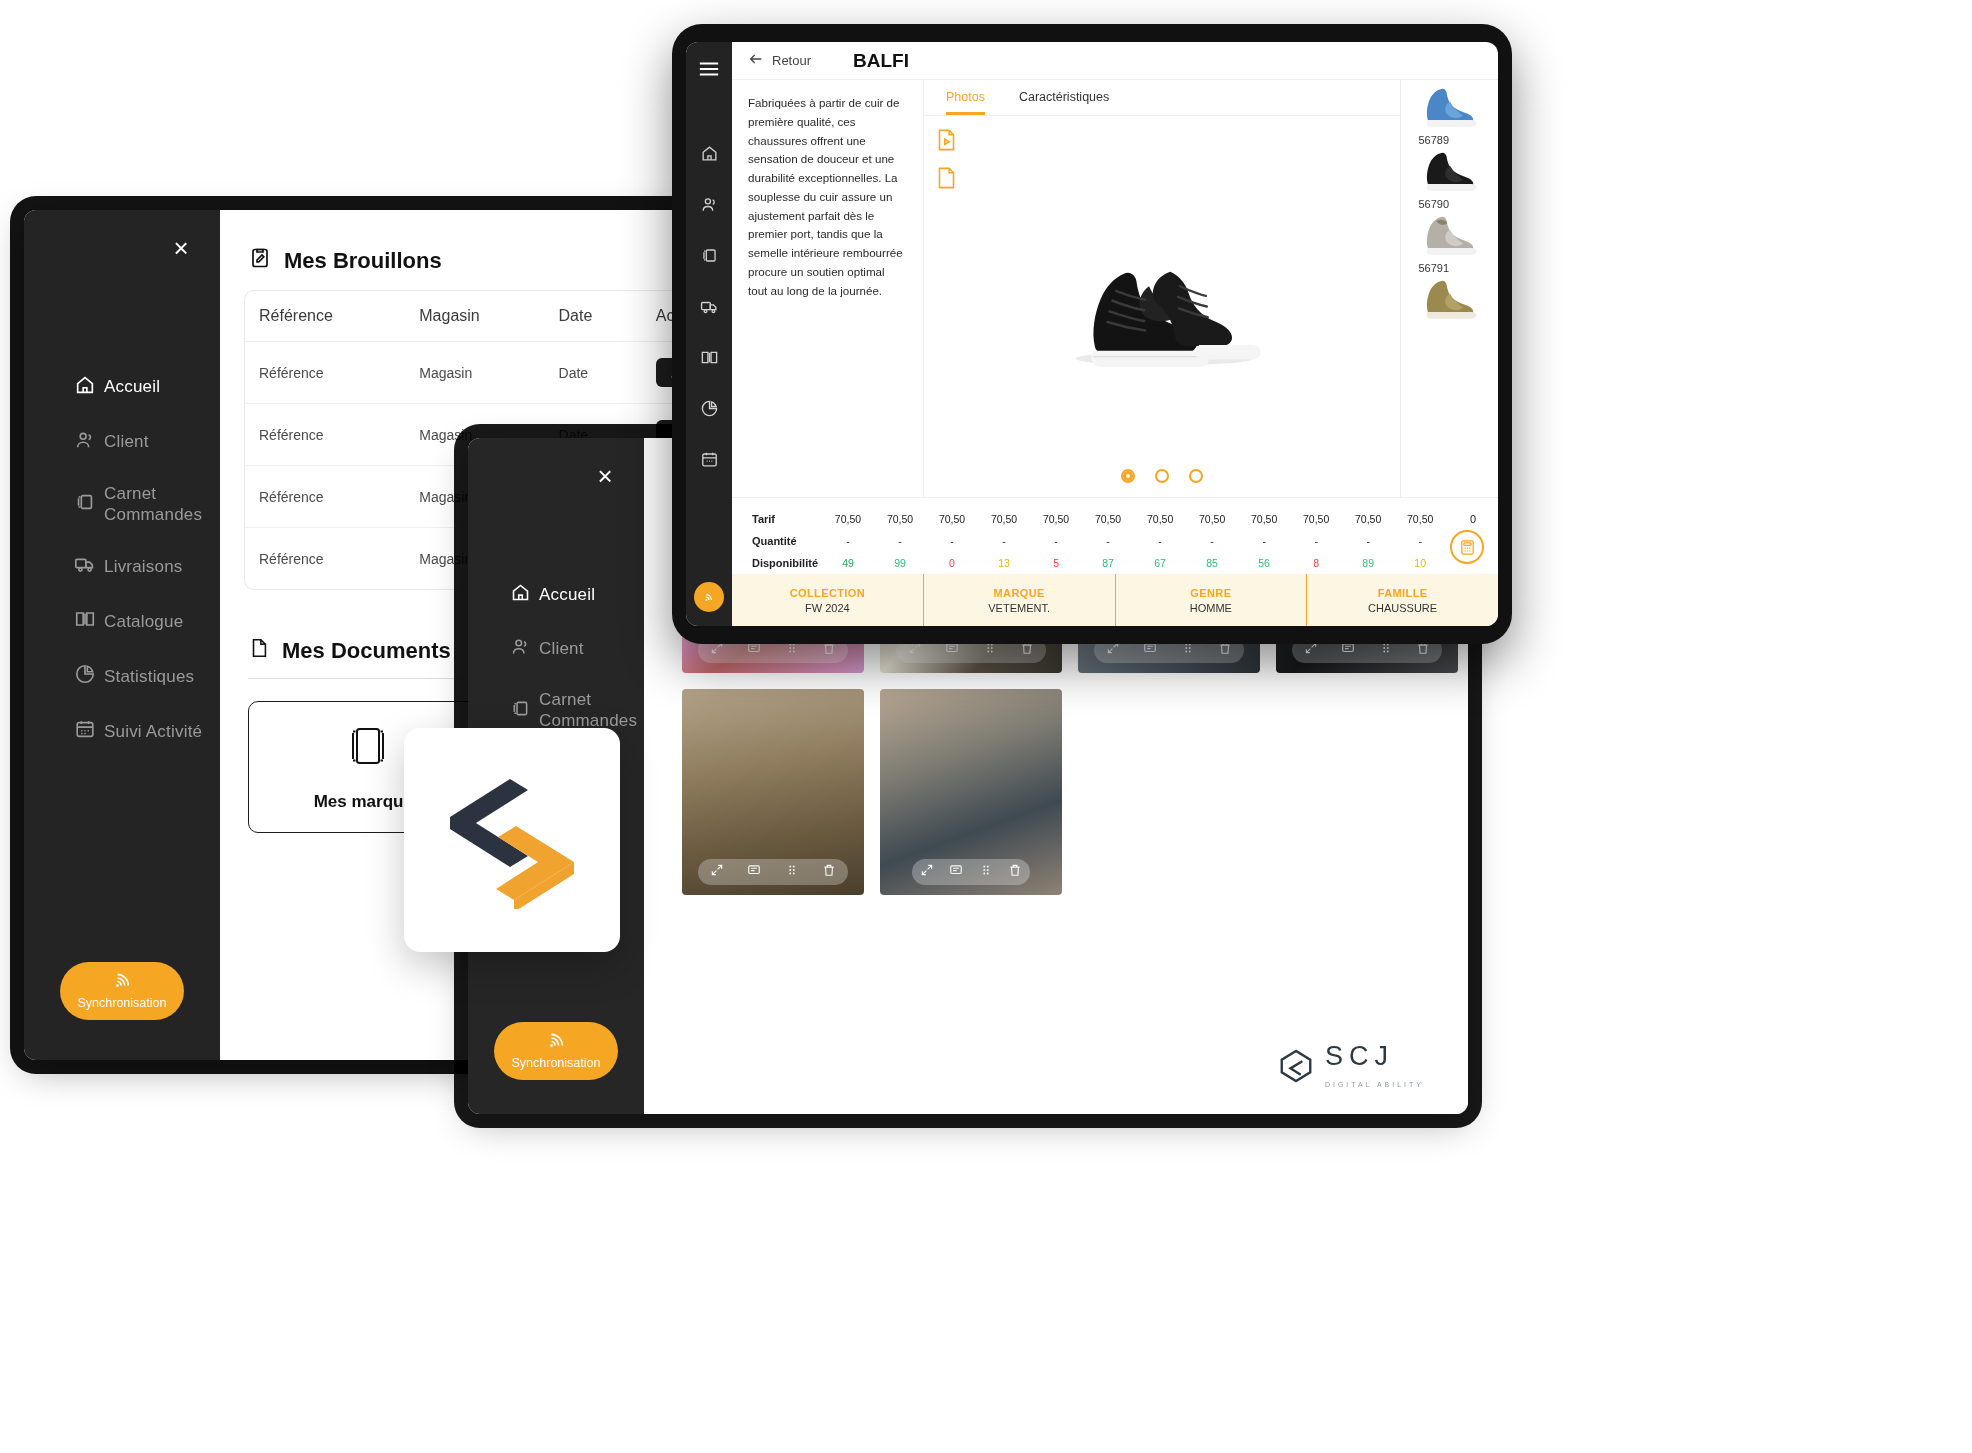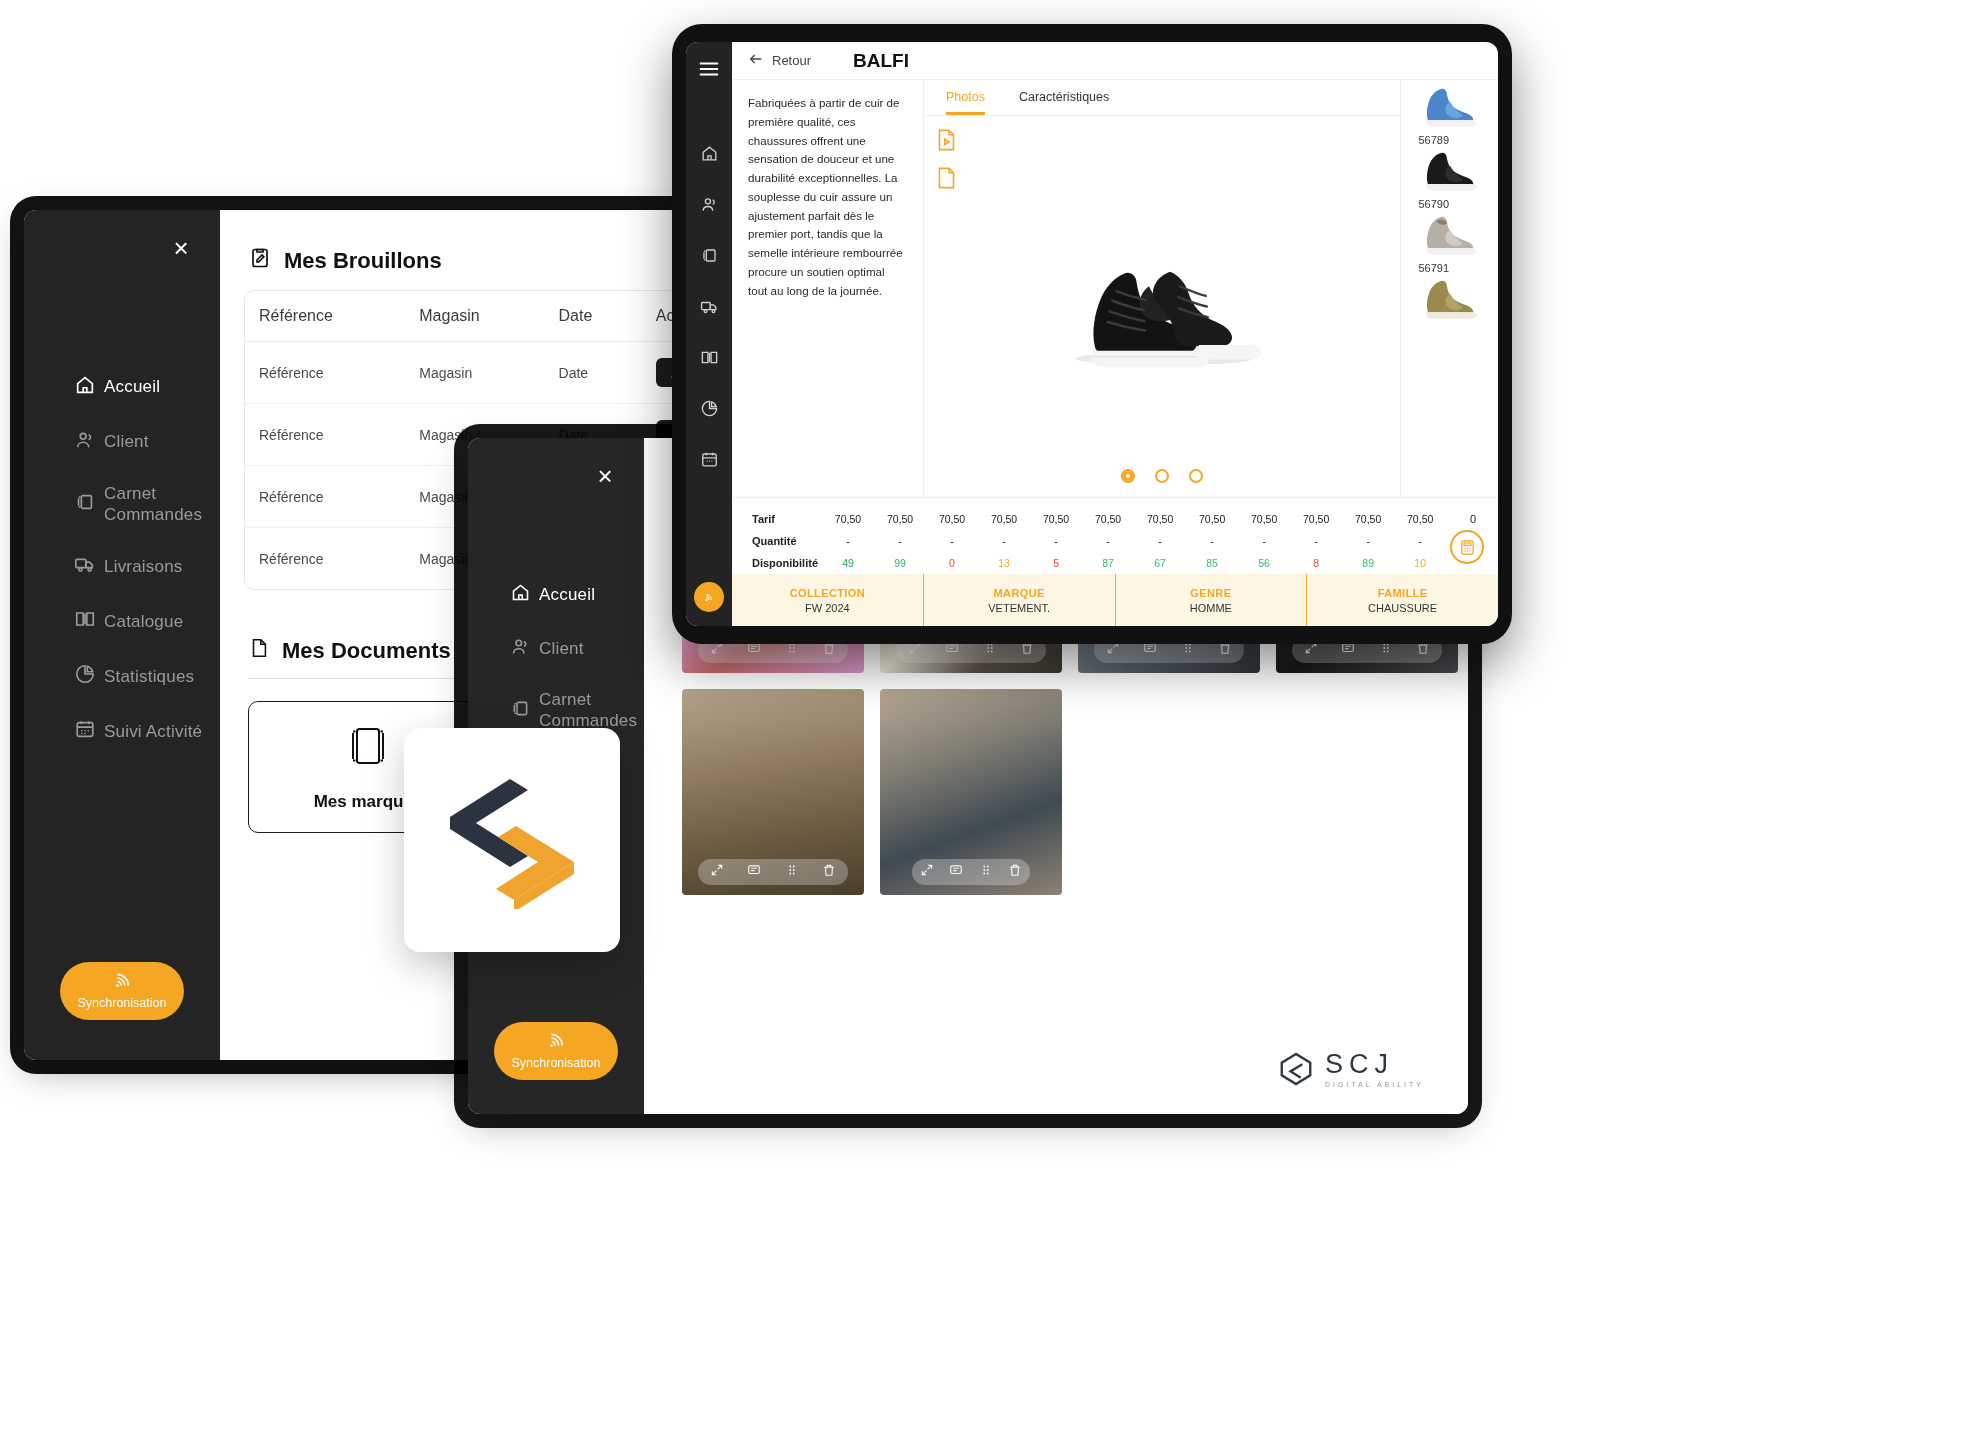--- a/index.html
+++ b/index.html
@@ -481,21 +481,21 @@
                 </svg></span>
           </div>
         </div>
       </div>
 
       <div class="scj">
         <svg width="38" height="38" viewBox="0 0 48 48" fill="none">
           <path d="M24 5 6 16v16l18 11 18-11V16z" stroke="#2b3a42" stroke-width="3" fill="none"></path>
           <path d="M32 18 17 27l13 8" stroke="#2b3a42" stroke-width="3" fill="none"></path>
         </svg>
-        <div style="display:flex;flex-direction:column;line-height:1;">
+        <div style="display:flex;flex-direction:column;line-height:1;gap:8px;">
           <span style="font-size:27px;letter-spacing:6px;color:#2b3a42;">SCJ</span>
           <span style="font-size:7px;letter-spacing:3px;color:#8b97a0;margin-top:3px;">DIGITAL ABILITY</span>
         </div>
       </div>
     </div>
   </div>
 
   <div id="logocard">
     <svg width="160" height="138" viewBox="0 0 160 138" fill="none">
       <path d="M78 8 18 46l18 11L96 19z" fill="#2b3340"></path>

